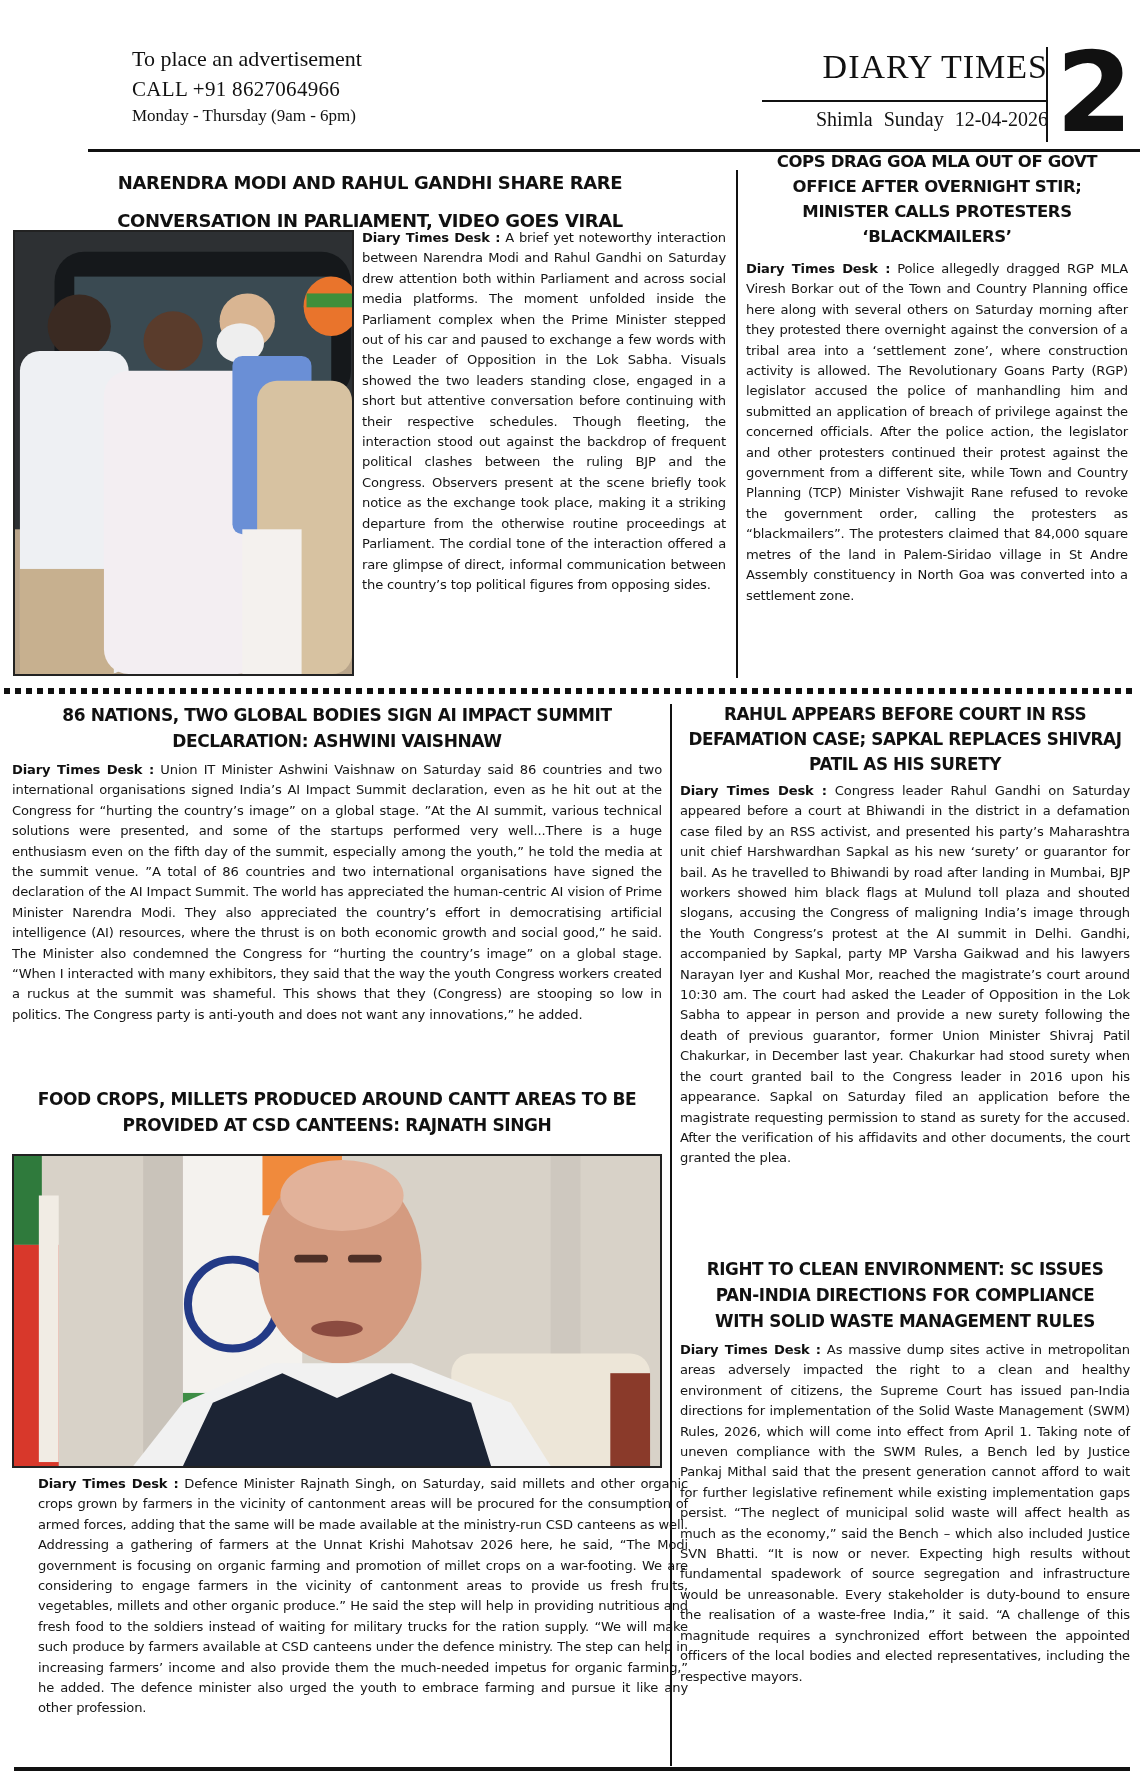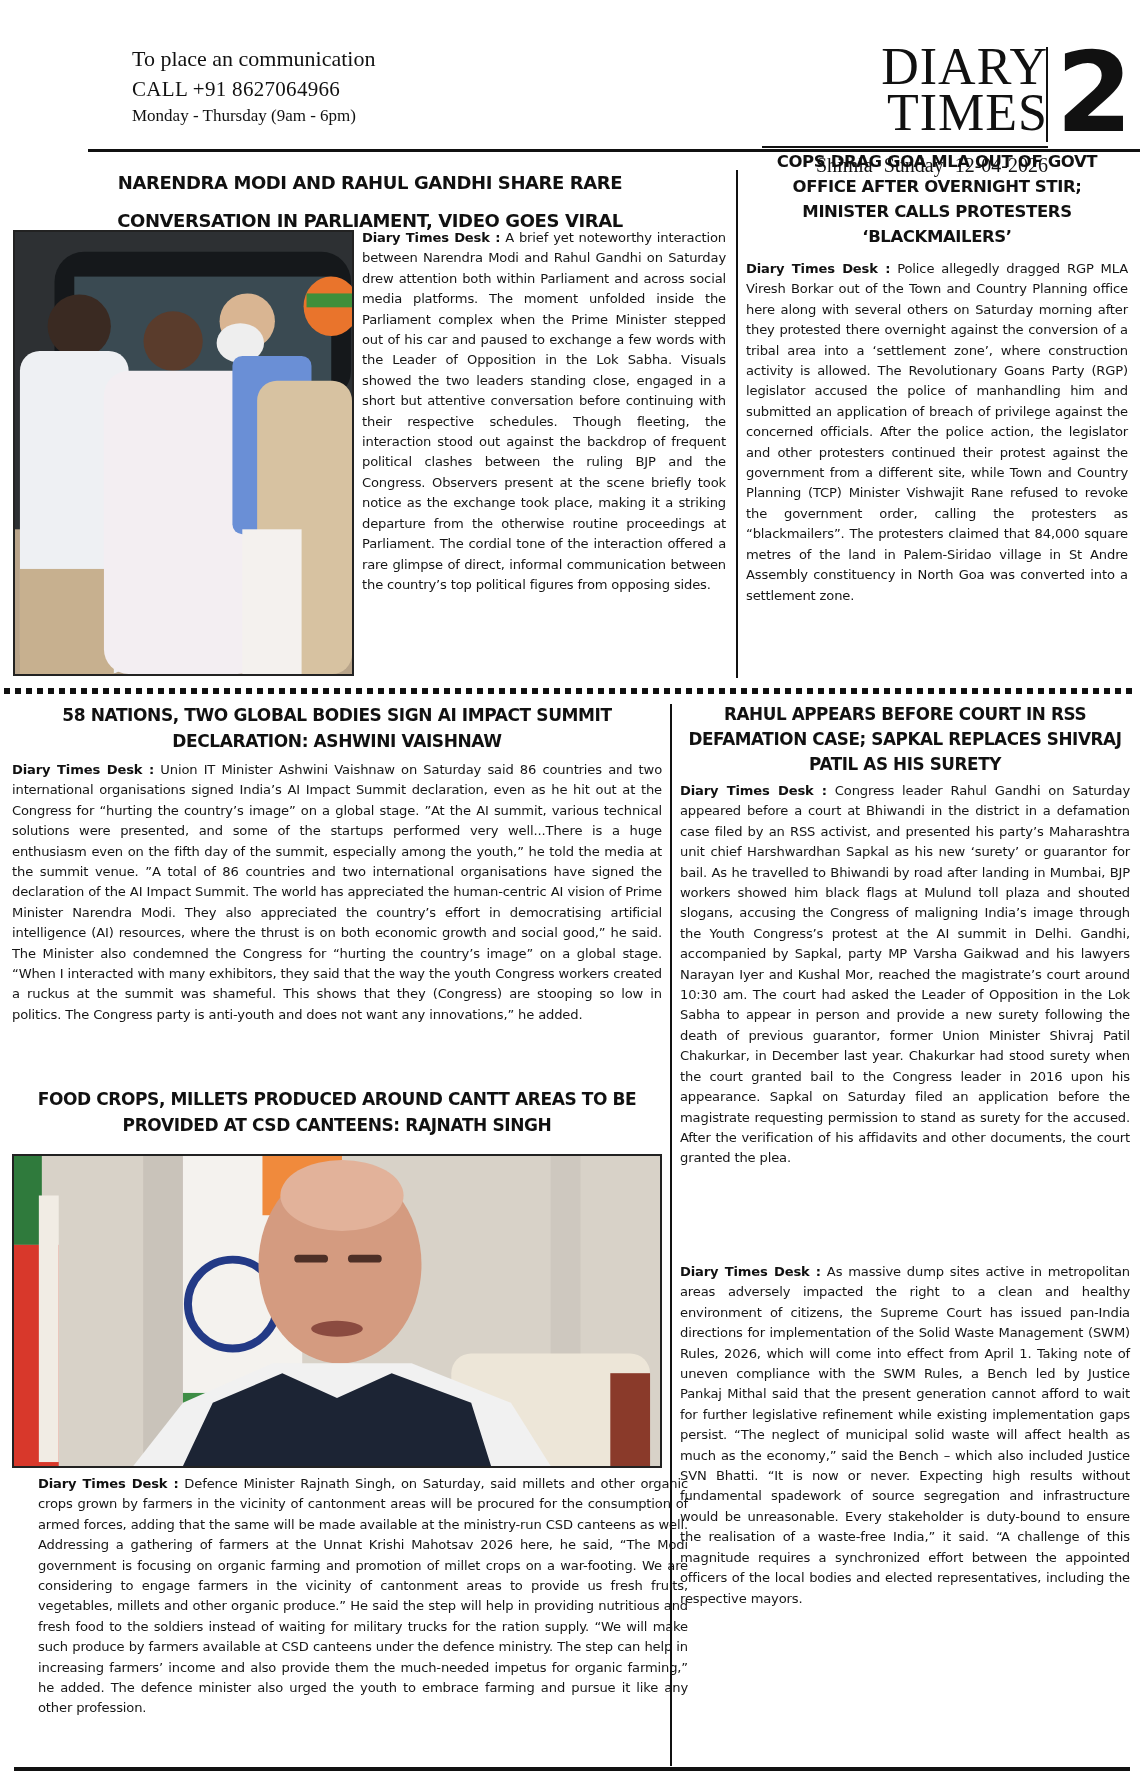--- a/index.html
+++ b/index.html
@@ -11,21 +11,21 @@
   .ribbon { position: absolute; left: 15px; top: 40px; width: 94px; height: 108px; }
   .ribbon svg { display: block; }
   .ribbon-label { position: absolute; left: 0; top: 30px; width: 94px; text-align: center; color: #fff;
     font-family: "DejaVu Sans", sans-serif; font-weight: bold; font-size: 15px; letter-spacing: -0.6px; transform: scaleY(1.25); }
   .ad-block { position: absolute; left: 132px; top: 44px; font-family: "Liberation Serif", "DejaVu Serif", serif; color: #111; }
   .ad-line1 { font-size: 22px; line-height: 30px; }
   .ad-line2 { font-size: 21px; line-height: 30px; letter-spacing: 0.3px; }
   .ad-line3 { font-size: 17px; line-height: 24px; }
 
   .brand { position: absolute; left: 748px; top: 44px; width: 300px; text-align: right; }
-  .brand-title { font-family: "Liberation Serif", "DejaVu Serif", serif; font-size: 52px; letter-spacing: 1px; line-height: 46px; font-weight: normal; }
+  .brand-title { font-family: "Liberation Serif", "DejaVu Serif", serif; font-size: 34px; letter-spacing: 1px; line-height: 46px; font-weight: normal; }
   .brand-rule { height: 2px; background: #111; margin: 10px 0 4px 14px; }
   .brand-dateline { font-family: "Liberation Serif", "DejaVu Serif", serif; font-size: 20px; line-height: 26px; word-spacing: 6px; }
   .brand-divider { position: absolute; left: 1046px; top: 47px; width: 2px; height: 95px; background: #111; }
   .page-number { position: absolute; left: 1056px; top: 28px; font-family: "DejaVu Sans", sans-serif; font-weight: bold; font-size: 110px; line-height: 130px; letter-spacing: -2px; }
   .masthead-rule { position: absolute; left: 88px; top: 149px; width: 1052px; height: 3px; background: #111; }
 
   
   .article { position: absolute; }
   .headline { font-family: "DejaVu Sans", sans-serif; font-weight: bold; text-align: center; color: #111;
     font-size: 17.5px; line-height: 25px; letter-spacing: -0.4px; }
@@ -41,21 +41,21 @@
   
   .photo { position: absolute; border: 2px solid #222; overflow: hidden; background: #cfcfcf; }
   .photo svg { display: block; width: 100%; height: 100%; }
 </style>
 </head>
 <body>
 
 <header class="masthead">
 
   <div class="ad-block">
-    <div class="ad-line1">To place an communication</div>
+    <div class="ad-line1">To place an advertisement</div>
     <div class="ad-line2">CALL +91 8627064966</div>
     <div class="ad-line3">Monday - Thursday (9am - 6pm)</div>
   </div>
 
   <div class="brand">
     <div class="brand-title">DIARY TIMES</div>
     <div class="brand-rule"></div>
     <div class="brand-dateline">Shimla  Sunday  12-04-2026</div>
   </div>
   <div class="brand-divider"></div>
@@ -101,21 +101,21 @@
 <article class="article" style="left:746px; top:149px; width:382px;">
   <h2 class="headline" style="padding:0 26px; font-size:16.5px; line-height:25px;">COPS DRAG GOA MLA OUT OF GOVT OFFICE AFTER OVERNIGHT STIR; MINISTER CALLS PROTESTERS ‘BLACKMAILERS’</h2>
   <p class="body-text" style="margin-top:10px;">
     <span class="byline">Diary Times Desk :</span><span> Police allegedly dragged RGP MLA Viresh Borkar out of the Town and Country Planning office here along with several others on Saturday morning after they protested there overnight against the conversion of a tribal area into a ‘settlement zone’, where construction activity is allowed. The Revolutionary Goans Party (RGP) legislator accused the police of manhandling him and submitted an application of breach of privilege against the concerned officials. After the police action, the legislator and other protesters continued their protest against the government from a different site, while Town and Country Planning (TCP) Minister Vishwajit Rane refused to revoke the government order, calling the protesters as “blackmailers”. The protesters claimed that 84,000 square metres of the land in Palem-Siridao village in St Andre Assembly constituency in North Goa was converted into a settlement zone.</span>
   </p>
 </article>
 
 <div class="dotted-rule" style="left:4px; top:688px; width:1130px;"></div>
 
 <article class="article" style="left:12px; top:702px; width:650px;">
-  <h2 class="headline" style="padding:0 40px; font-size:17px; line-height:26px;">58 NATIONS, TWO GLOBAL BODIES SIGN AI IMPACT SUMMIT DECLARATION: ASHWINI VAISHNAW</h2>
+  <h2 class="headline" style="padding:0 40px; font-size:17px; line-height:26px;">86 NATIONS, TWO GLOBAL BODIES SIGN AI IMPACT SUMMIT DECLARATION: ASHWINI VAISHNAW</h2>
   <p class="body-text" style="margin-top:6px;">
     <span class="byline">Diary Times Desk :</span><span> Union IT Minister Ashwini Vaishnaw on Saturday said 86 countries and two international organisations signed India’s AI Impact Summit declaration, even as he hit out at the Congress for “hurting the country’s image” on a global stage. ”At the AI summit, various technical solutions were presented, and some of the startups performed very well...There is a huge enthusiasm even on the fifth day of the summit, especially among the youth,” he told the media at the summit venue. ”A total of 86 countries and two international organisations have signed the declaration of the AI Impact Summit. The world has appreciated the human-centric AI vision of Prime Minister Narendra Modi. They also appreciated the country’s effort in democratising artificial intelligence (AI) resources, where the thrust is on both economic growth and social good,” he said. The Minister also condemned the Congress for “hurting the country’s image” on a global stage. “When I interacted with many exhibitors, they said that the way the youth Congress workers created a ruckus at the summit was shameful. This shows that they (Congress) are stooping so low in politics. The Congress party is anti-youth and does not want any innovations,” he added.</span>
   </p>
 </article>
 
 <article class="article" style="left:12px; top:1086px; width:650px;">
   <h2 class="headline" style="padding:0 4px; font-size:17px; line-height:26px;">FOOD CROPS, MILLETS PRODUCED AROUND CANTT AREAS TO BE PROVIDED AT CSD CANTEENS: RAJNATH SINGH</h2>
 </article>
 <div class="photo" style="left:12px; top:1154px; width:650px; height:314px;">
   <svg viewBox="0 0 650 314" preserveAspectRatio="none">
@@ -154,18 +154,19 @@
 <div class="col-divider" style="left:670px; top:704px; height:1062px;"></div>
 
 <article class="article" style="left:680px; top:702px; width:450px;">
   <h2 class="headline" style="padding:0 6px; font-size:16.8px; line-height:25px;">RAHUL APPEARS BEFORE COURT IN RSS DEFAMATION CASE; SAPKAL REPLACES SHIVRAJ PATIL AS HIS SURETY</h2>
   <p class="body-text" style="margin-top:4px;">
     <span class="byline">Diary Times Desk :</span><span> Congress leader Rahul Gandhi on Saturday appeared before a court at Bhiwandi in the district in a defamation case filed by an RSS activist, and presented his party’s Maharashtra unit chief Harshwardhan Sapkal as his new ‘surety’ or guarantor for bail. As he travelled to Bhiwandi by road after landing in Mumbai, BJP workers showed him black flags at Mulund toll plaza and shouted slogans, accusing the Congress of maligning India’s image through the Youth Congress’s protest at the AI summit in Delhi. Gandhi, accompanied by Sapkal, party MP Varsha Gaikwad and his lawyers Narayan Iyer and Kushal Mor, reached the magistrate’s court around 10:30 am. The court had asked the Leader of Opposition in the Lok Sabha to appear in person and provide a new surety following the death of previous guarantor, former Union Minister Shivraj Patil Chakurkar, in December last year. Chakurkar had stood surety when the court granted bail to the Congress leader in 2016 upon his appearance. Sapkal on Saturday filed an application before the magistrate requesting permission to stand as surety for the accused. After the verification of his affidavits and other documents, the court granted the plea.</span>
   </p>
 </article>
 
 <article class="article" style="left:680px; top:1256px; width:450px;">
+  <h2 class="headline" style="padding:0 10px; font-size:16.8px; line-height:26px;">RIGHT TO CLEAN ENVIRONMENT: SC ISSUES PAN-INDIA DIRECTIONS FOR COMPLIANCE WITH SOLID WASTE MANAGEMENT RULES</h2>
   <p class="body-text" style="margin-top:6px;">
     <span class="byline">Diary Times Desk :</span><span> As massive dump sites active in metropolitan areas adversely impacted the right to a clean and healthy environment of citizens, the Supreme Court has issued pan-India directions for implementation of the Solid Waste Management (SWM) Rules, 2026, which will come into effect from April 1. Taking note of uneven compliance with the SWM Rules, a Bench led by Justice Pankaj Mithal said that the present generation cannot afford to wait for further legislative refinement while existing implementation gaps persist. “The neglect of municipal solid waste will affect health as much as the economy,” said the Bench – which also included Justice SVN Bhatti. “It is now or never. Expecting high results without fundamental spadework of source segregation and infrastructure would be unreasonable. Every stakeholder is duty-bound to ensure the realisation of a waste-free India,” it said. “A challenge of this magnitude requires a synchronized effort between the appointed officers of the local bodies and elected representatives, including the respective mayors.</span>
   </p>
 </article>
 
 <div class="solid-rule" style="left:14px; top:1767px; width:1116px;"></div>
 
 </body></html>

